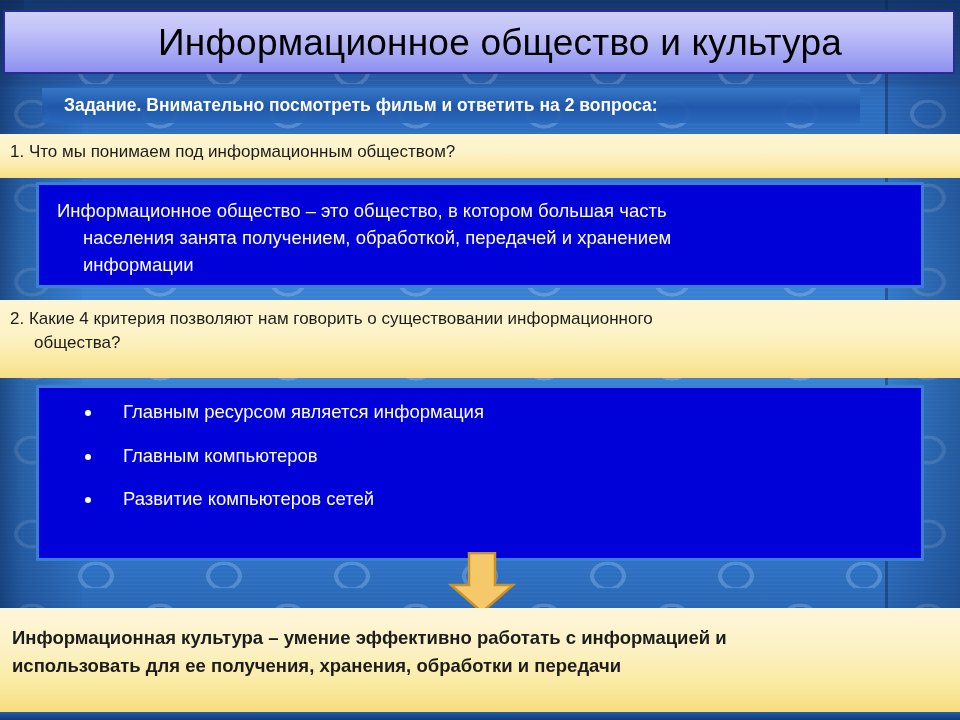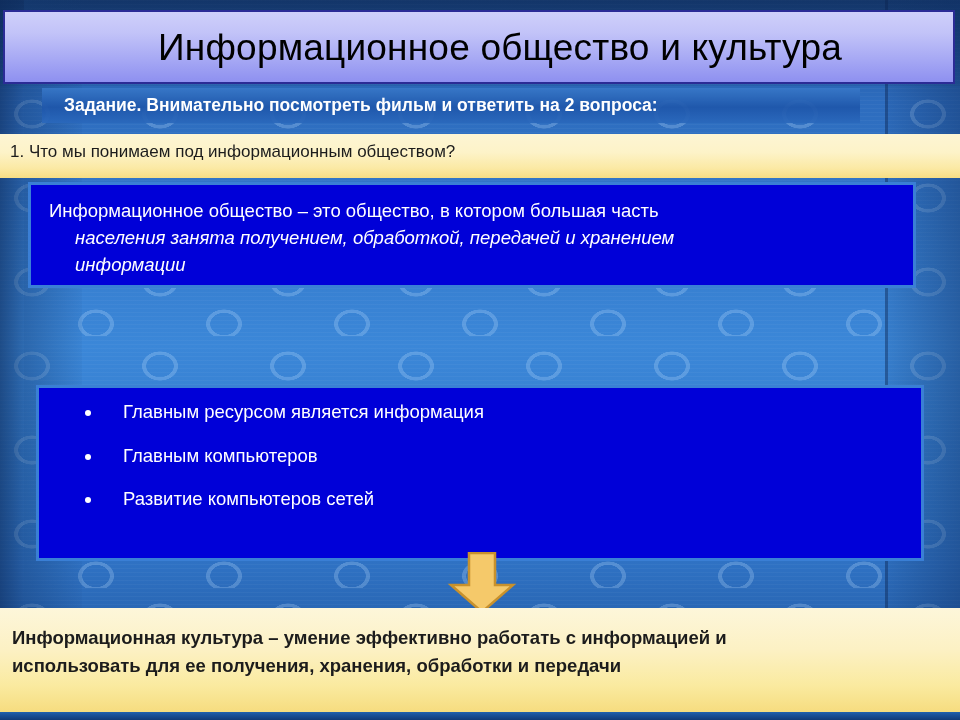--- a/index.html
+++ b/index.html
@@ -77,21 +77,21 @@
     left: 0; right: 0; bottom: 0; height: 12px;
     background: linear-gradient(180deg, #2b77c9 0%, #1a4f97 60%, #123a78 100%);
   }
 
   
   .title-box {
     position: absolute;
     left: 3px;
     top: 10px;
     width: 952px;
-    height: 74px;
+    height: 64px;
     box-sizing: border-box;
     border: 2px solid #2b2b96;
     background: linear-gradient(180deg, #cfcffa 0%, #c2c3f8 30%, #a6a8f4 68%, #8e90f0 100%);
     display: flex;
     align-items: center;
     justify-content: center;
     padding-left: 42px;
   }
   .title-text {
     font-size: 37px;
@@ -140,30 +140,30 @@
   .hang2 { display: block; padding-left: 24px; }
 
   
   .abox {
     position: absolute;
     box-sizing: border-box;
     background: #0000d8;
     border: 3px solid #3a7fd5;
     color: #ffffff;
   }
-  .a1 { left: 28px; top: 182px; width: 888px; height: 106px; }
+  .a1 { left: 36px; top: 182px; width: 888px; height: 106px; }
   .a2 { left: 36px; top: 385px; width: 888px; height: 176px; padding-left: 28px; }
 
   .a1-inner {
     padding: 12px 16px 0 18px;
     font-size: 18.5px;
     line-height: 1.46;
   }
   .a1-line { display: block; }
-  .a1-indent { display: block; padding-left: 26px; font-style: italic; }
+  .a1-indent { display: block; padding-left: 26px; }
 
   .bullets {
     margin: 0;
     padding: 15px 0 0 0;
     list-style: none;
   }
   .bullets li {
     position: relative;
     padding-left: 56px;
     font-size: 18.5px;
@@ -237,20 +237,26 @@
   </div>
 
   <div class="abox a1">
     <div class="a1-inner">
       <span class="a1-line">Информационное общество – это общество, в котором большая часть</span>
       <span class="a1-indent">населения занята получением, обработкой, передачей и хранением</span>
       <span class="a1-indent">информации</span>
     </div>
   </div>
 
+  <div class="qbox q2">
+    <div class="qbox-inner">
+      <span class="hang">2. Какие 4 критерия позволяют нам говорить о существовании информационного</span>
+      <span class="hang2">общества?</span>
+    </div>
+  </div>
 
   <div class="abox a2">
     <ul class="bullets">
       <li>Главным ресурсом является информация</li>
       <li>Главным компьютеров</li>
       <li>Развитие компьютеров сетей</li>
     </ul>
   </div>
 
   <div class="arrow">

